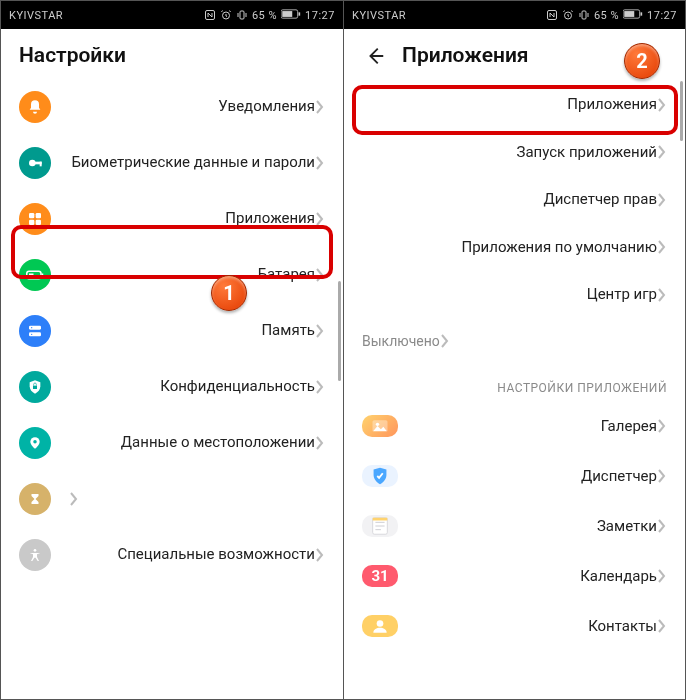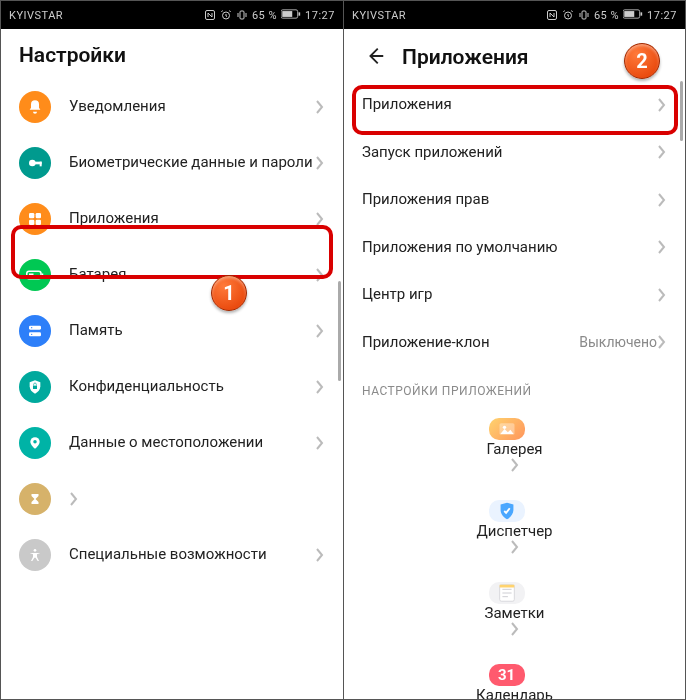--- a/index.html
+++ b/index.html
@@ -36,38 +36,38 @@
     font-size: 11px;
     letter-spacing: .5px;
     gap: 16px;
   }
   .status-left { flex: 1; }
   .status-right { display: flex; align-items: flex-start; gap: 4px; }
   .status-right svg { display: block; }
 
   .header {
     display: flex;
-    align-items: flex-end;
+    align-items: flex-start;
     padding: 14px 18px 8px;
   }
   .header .back {
     width: 26px;
     height: 26px;
     margin-right: 14px;
     display: flex;
     align-items: center;
     justify-content: center;
   }
   .header .title {
     font-size: 21px;
     font-weight: 600;
     color: #111;
   }
 
-  .list { padding: 4px 0 0; }
+  .list { padding: 4px 0 0; text-align: right; }
   .row {
     display: flex;
     align-items: center;
     padding: 12px 18px 12px 18px;
     position: relative;
   }
   .row .icon {
     width: 32px;
     height: 32px;
     border-radius: 50%;
@@ -99,21 +99,20 @@
     padding: 18px 18px 6px;
     font-size: 12px;
     letter-spacing: .5px;
     color: #8a8a8a;
   }
 
   .app-row {
     display: flex;
     align-items: center;
     padding: 14px 18px;
-    flex-direction: column;
   }
   .app-row .app-icon {
     width: 36px;
     height: 22px;
     border-radius: 10px;
     margin-right: 16px;
     flex-shrink: 0;
     display: flex;
     align-items: center;
     justify-content: center;
@@ -376,39 +375,38 @@
             <path d="M1 1l5 6-5 6"></path>
           </svg>
       </div>
       <div class="row compact">
         <span class="label">Запуск приложений</span>
         <svg class="chev" width="10" height="14" viewBox="0 0 8 14" fill="none" stroke="#bbb" stroke-width="2">
             <path d="M1 1l5 6-5 6"></path>
           </svg>
       </div>
       <div class="row compact">
-        <span class="label">Приложения прав</span>
+        <span class="label">Диспетчер прав</span>
         <svg class="chev" width="10" height="14" viewBox="0 0 8 14" fill="none" stroke="#bbb" stroke-width="2">
             <path d="M1 1l5 6-5 6"></path>
           </svg>
       </div>
       <div class="row compact">
         <span class="label">Приложения по умолчанию</span>
         <svg class="chev" width="10" height="14" viewBox="0 0 8 14" fill="none" stroke="#bbb" stroke-width="2">
             <path d="M1 1l5 6-5 6"></path>
           </svg>
       </div>
       <div class="row compact">
         <span class="label">Центр игр</span>
         <svg class="chev" width="10" height="14" viewBox="0 0 8 14" fill="none" stroke="#bbb" stroke-width="2">
             <path d="M1 1l5 6-5 6"></path>
           </svg>
       </div>
       <div class="row compact">
-        <span class="label">Приложение-клон</span>
         <span class="value">Выключено</span>
         <svg class="chev" width="10" height="14" viewBox="0 0 8 14" fill="none" stroke="#bbb" stroke-width="2">
             <path d="M1 1l5 6-5 6"></path>
           </svg>
       </div>
 
       <div class="section-header">НАСТРОЙКИ ПРИЛОЖЕНИЙ</div>
 
       <div class="app-row">
         <div class="app-icon ai-gallery">

